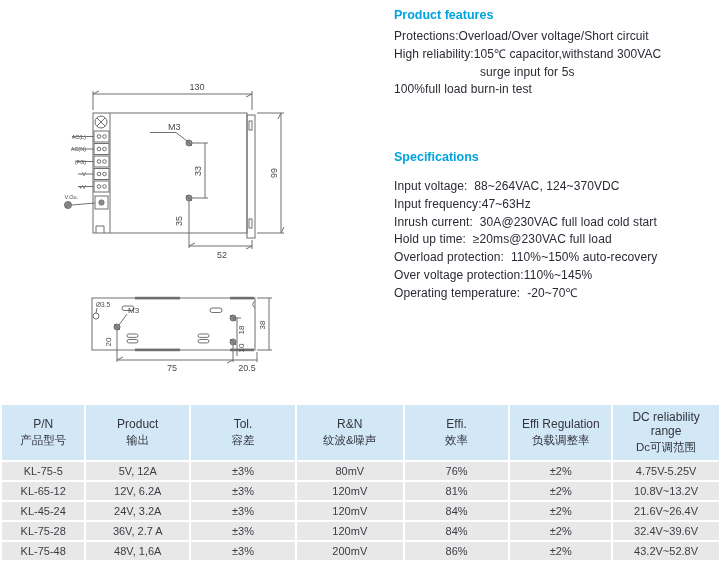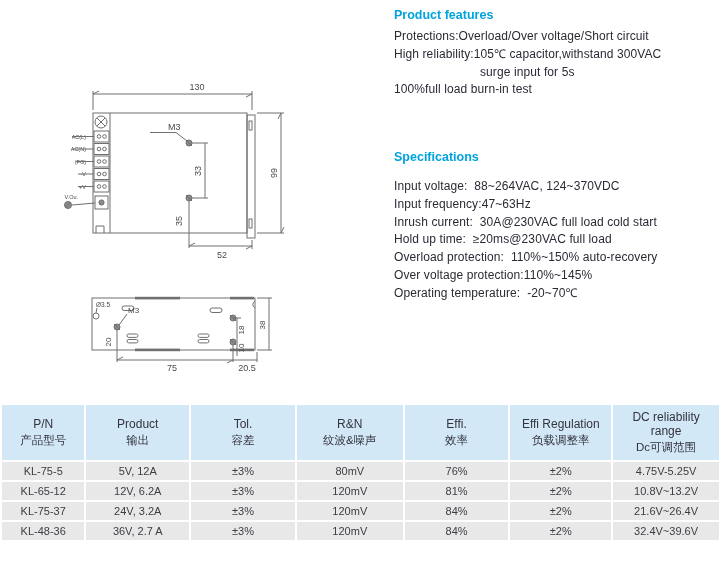--- a/index.html
+++ b/index.html
@@ -269,32 +269,41 @@
         <tr>
           <td>KL-65-12</td>
           <td>12V, 6.2A</td>
           <td>±3%</td>
           <td>120mV</td>
           <td>81%</td>
           <td>±2%</td>
           <td>10.8V~13.2V</td>
         </tr>
         <tr>
-          <td>KL-75-37</td>
+          <td>KL-45-24</td>
           <td>24V, 3.2A</td>
           <td>±3%</td>
           <td>120mV</td>
           <td>84%</td>
           <td>±2%</td>
           <td>21.6V~26.4V</td>
         </tr>
         <tr>
-          <td>KL-48-36</td>
+          <td>KL-75-28</td>
           <td>36V, 2.7 A</td>
           <td>±3%</td>
           <td>120mV</td>
           <td>84%</td>
           <td>±2%</td>
           <td>32.4V~39.6V</td>
+        </tr>
+        <tr>
+          <td>KL-75-48</td>
+          <td>48V, 1,6A</td>
+          <td>±3%</td>
+          <td>200mV</td>
+          <td>86%</td>
+          <td>±2%</td>
+          <td>43.2V~52.8V</td>
         </tr>
       </tbody>
   </table>
 </div>
 
 </body></html>

